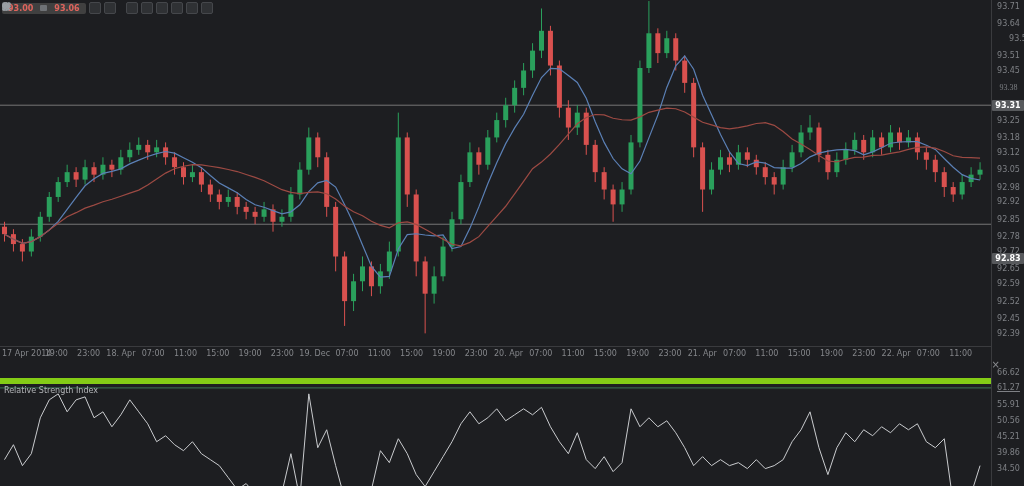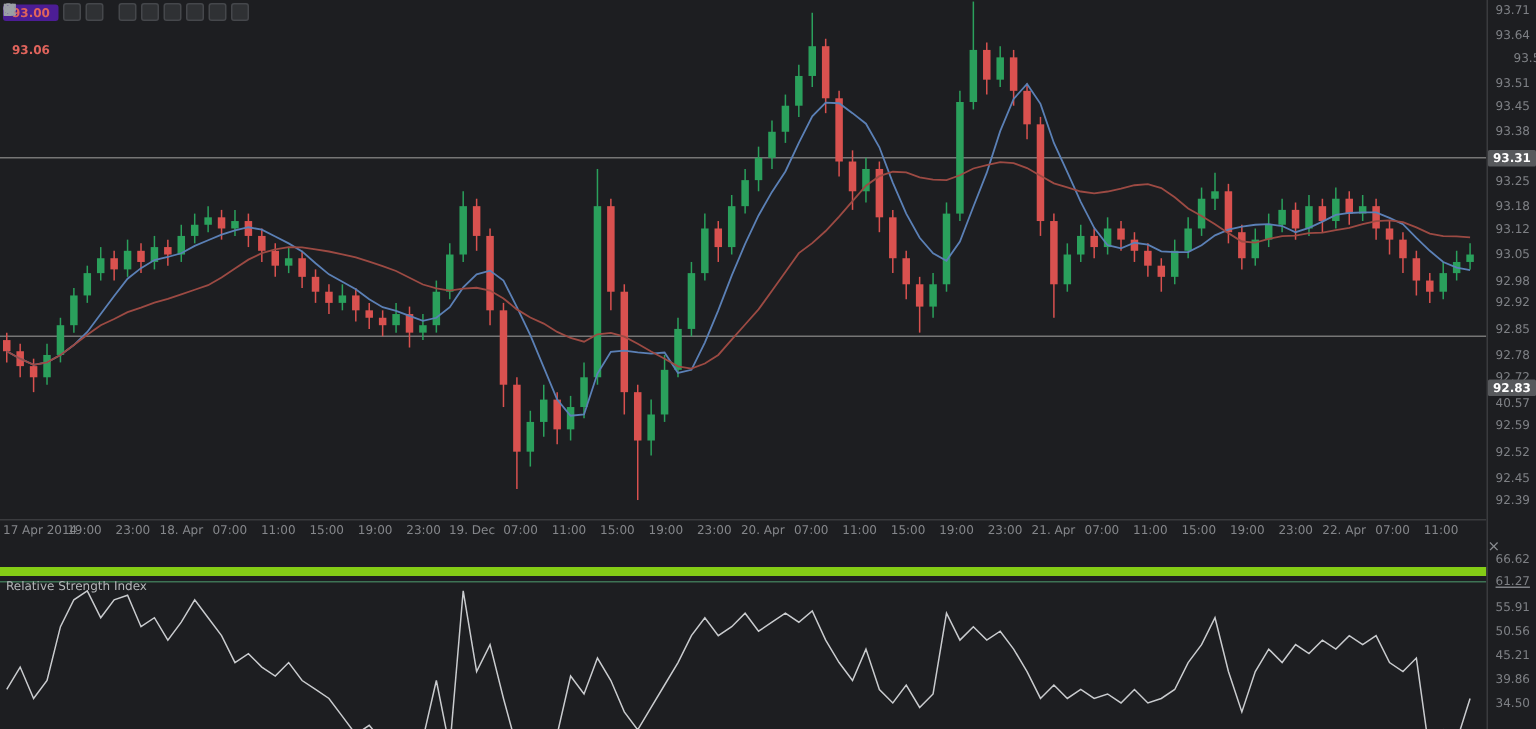--- a/index.html
+++ b/index.html
@@ -12,22 +12,22 @@
   #right-panel{position:absolute;left:991px;top:0;width:33px;height:486px;border-left:1px solid #3a3b3e;background:#1d1e21;}
   .axis-label{position:absolute;left:0;width:33px;text-align:center;font-size:8px;color:#7e8085;line-height:9px;}
   .price-tag{position:absolute;left:0;width:32px;height:11px;background:#57595c;border-radius:1px;
              color:#ffffff;font-size:8px;font-weight:bold;text-align:center;line-height:11px;}
   .time-label{position:absolute;top:2px;font-size:8px;color:#85878b;white-space:nowrap;transform:translateX(-50%);}
   .time-label.first{transform:none;}
   #rsi-title{position:absolute;left:4px;top:2px;font-size:8px;color:#b4b6b9;z-index:3;}
   #rsi-close{position:absolute;right:24px;top:360px;font-size:10px;color:#8a8d91;cursor:pointer;z-index:4;line-height:10px;}
   
   #toolbar{position:absolute;left:2px;top:2px;display:flex;align-items:center;gap:3px;z-index:5;}
-  #quote-box{display:flex;align-items:center;gap:7px;background:#4c1d95;border-radius:2px;
-             height:11px;padding:0 6px;flex-direction:column;}
+  #quote-box{display:flex;align-items:center;gap:7px;background:#404040;border-radius:2px;
+             height:11px;padding:0 6px;}
   .quote-price{font-size:8px;font-weight:bold;color:#e0645c;line-height:11px;}
   #spread-indicator{width:7px;height:6px;background:#6f7276;border-radius:1px;}
   .tb-btn{width:12px;height:12px;background:#2f3134;border:1px solid #45474b;border-radius:2px;
           display:flex;align-items:center;justify-content:center;box-sizing:border-box;cursor:pointer;}
   .tb-btn svg{display:block;}
   .tb-gap{width:4px;}
   svg{position:absolute;left:0;top:0;}
 </style>
 </head>
 <body>
@@ -306,32 +306,32 @@
         <polyline points="4.5,75.65380000000002 13.45,60.703800000000015 22.4,81.63380000000002 31.349999999999998,69.67380000000001 40.3,33.79380000000002 49.25,15.853800000000014 58.199999999999996,9.873800000000013 67.14999999999999,27.813800000000015 76.1,15.853800000000014 85.05,12.863800000000014 94,33.79380000000002 102.94999999999999,27.813800000000015 111.89999999999999,42.76380000000002 120.85,30.803800000000013 129.79999999999998,15.853800000000014 138.75,27.813800000000015 147.7,39.773800000000016 156.64999999999998,57.71380000000001 165.6,51.733800000000016 174.54999999999998,60.703800000000015 183.5,66.68380000000002 192.45,57.71380000000001 201.39999999999998,69.67380000000001 210.35,75.65380000000002 219.29999999999998,81.63380000000002 228.24999999999997,93.59380000000002 237.2,105.55380000000002 246.14999999999998,99.57380000000002 255.09999999999997,110.03880000000002 264.04999999999995,113.02880000000002 273,105.55380000000002 281.95,108.54380000000002 290.9,69.67380000000001 299.84999999999997,114.52380000000002 308.79999999999995,9.873800000000013 317.75,63.69380000000002 326.7,45.75380000000001 335.65,81.63380000000002 344.59999999999997,114.52380000000002 353.54999999999995,108.54380000000002 362.5,121.99880000000002 371.45,105.55380000000002 380.4,66.68380000000002 389.34999999999997,78.64380000000001 398.29999999999995,54.72380000000002 407.24999999999994,69.67380000000001 416.2,90.60380000000002 425.15,102.56380000000001 434.09999999999997,87.61380000000001 443.04999999999995,72.66380000000001 451.99999999999994,57.71380000000001 460.95,39.773800000000016 469.9,27.813800000000015 478.84999999999997,39.773800000000016 487.79999999999995,33.79380000000002 496.74999999999994,24.823800000000013 505.69999999999993,36.783800000000014 514.65,30.803800000000013 523.5999999999999,24.823800000000013 532.55,30.803800000000013 541.5,23.328800000000015 550.4499999999999,42.76380000000002 559.4,57.71380000000001 568.3499999999999,69.67380000000001 577.3,48.743800000000014 586.25,75.65380000000002 595.1999999999999,84.62380000000002 604.15,72.66380000000001 613.0999999999999,87.61380000000001 622.05,78.64380000000001 631,24.823800000000013 639.9499999999999,42.76380000000002 648.9,33.79380000000002 657.8499999999999,42.76380000000002 666.8,36.783800000000014 675.75,48.743800000000014 684.6999999999999,63.69380000000002 693.65,81.63380000000002 702.5999999999999,72.66380000000001 711.55,81.63380000000002 720.5,75.65380000000002 729.4499999999999,81.63380000000002 738.4,78.64380000000001 747.3499999999999,84.62380000000002 756.3,75.65380000000002 765.2499999999999,84.62380000000002 774.1999999999999,81.63380000000002 783.15,75.65380000000002 792.0999999999999,57.71380000000001 801.05,45.75380000000001 809.9999999999999,27.813800000000015 818.9499999999999,63.69380000000002 827.9,90.60380000000002 836.8499999999999,63.69380000000002 845.8,48.743800000000014 854.7499999999999,57.71380000000001 863.6999999999999,45.75380000000001 872.65,51.733800000000016 881.5999999999999,42.76380000000002 890.55,48.743800000000014 899.4999999999999,39.773800000000016 908.4499999999999,45.75380000000001 917.4,39.773800000000016 926.3499999999999,57.71380000000001 935.3,63.69380000000002 944.2499999999999,54.72380000000002 953.1999999999999,119.00880000000002 962.15,102.56380000000001 971.0999999999999,110.03880000000002 980.05,81.63380000000002" fill="none" stroke="#c9cbce" stroke-width="1"></polyline>
       </svg>
   </div>
 
   <div id="right-panel">
       <div class="axis-label" style="top: 1.5px;">93.71</div>
       <div class="axis-label" style="top: 18.86px;">93.64</div>
       <div class="axis-label" style="top: 33.74px; margin-left: 12px;">93.58</div>
       <div class="axis-label" style="top: 51.1px;">93.51</div>
       <div class="axis-label" style="top: 65.98px;">93.45</div>
-      <div class="axis-label" style="top: 83.34px;">93.38</div>
+      <div class="axis-label" style="top: 83.34px; font-family: Liberation Serif, serif;">93.38</div>
       <div class="axis-label" style="top: 100.7px;">93.31</div>
       <div class="axis-label" style="top: 115.58px;">93.25</div>
       <div class="axis-label" style="top: 132.94px;">93.18</div>
       <div class="axis-label" style="top: 147.82px;">93.12</div>
       <div class="axis-label" style="top: 165.18px;">93.05</div>
       <div class="axis-label" style="top: 182.54px;">92.98</div>
       <div class="axis-label" style="top: 197.42px;">92.92</div>
       <div class="axis-label" style="top: 214.78px;">92.85</div>
       <div class="axis-label" style="top: 232.14px;">92.78</div>
       <div class="axis-label" style="top: 247.02px;">92.72</div>
-      <div class="axis-label" style="top: 264.38px;">40.57</div>
+      <div class="axis-label" style="top: 264.38px;">92.65</div>
       <div class="axis-label" style="top: 279.26px;">92.59</div>
       <div class="axis-label" style="top: 296.62px;">92.52</div>
       <div class="axis-label" style="top: 313.98px;">92.45</div>
       <div class="axis-label" style="top: 328.86px;">92.39</div>
       <div class="price-tag" style="top: 99.7px;">93.31</div>
       <div class="price-tag" style="top: 218.74px; margin-top: 34px;">92.83</div>
       <div class="axis-label" style="top: 367.5px;">66.62</div>
       <div class="axis-label" style="top: 383.497px; text-decoration: underline;">61.27</div>
       <div class="axis-label" style="top: 399.523px;">55.91</div>
       <div class="axis-label" style="top: 415.519px;">50.56</div>

